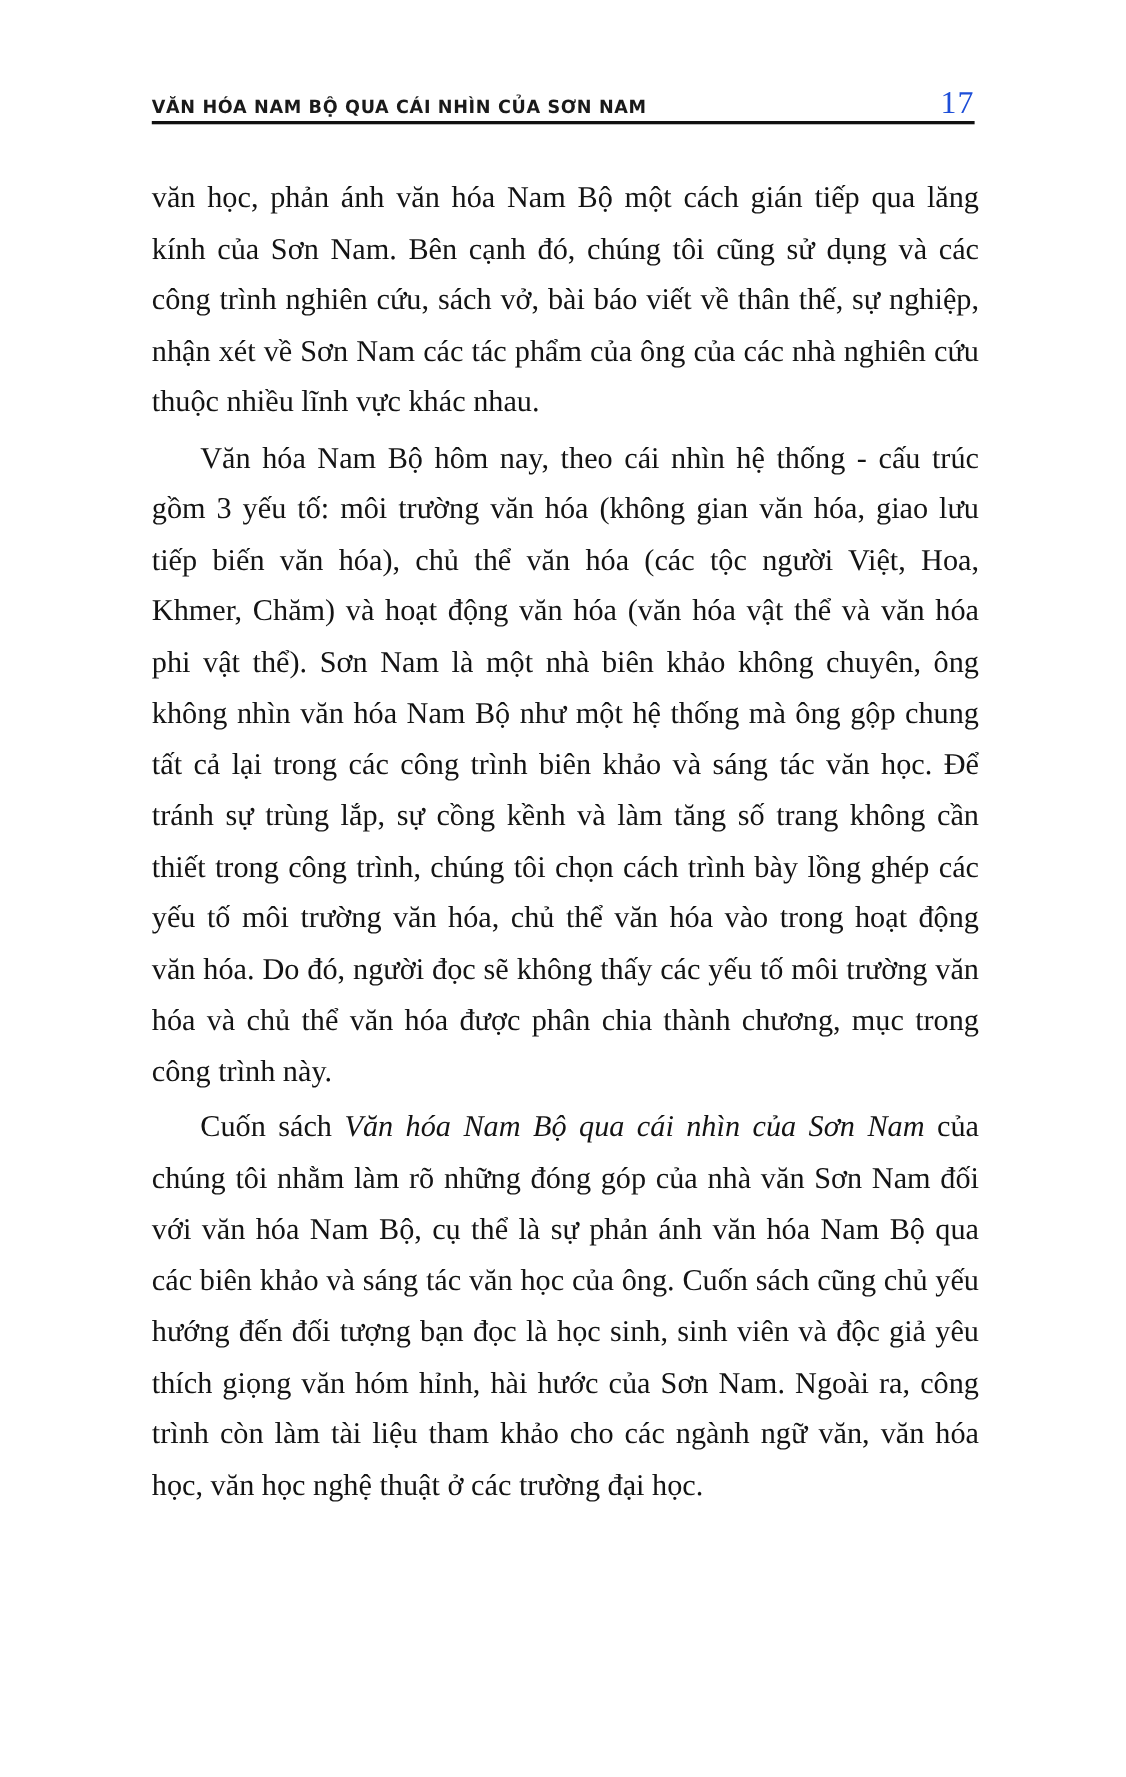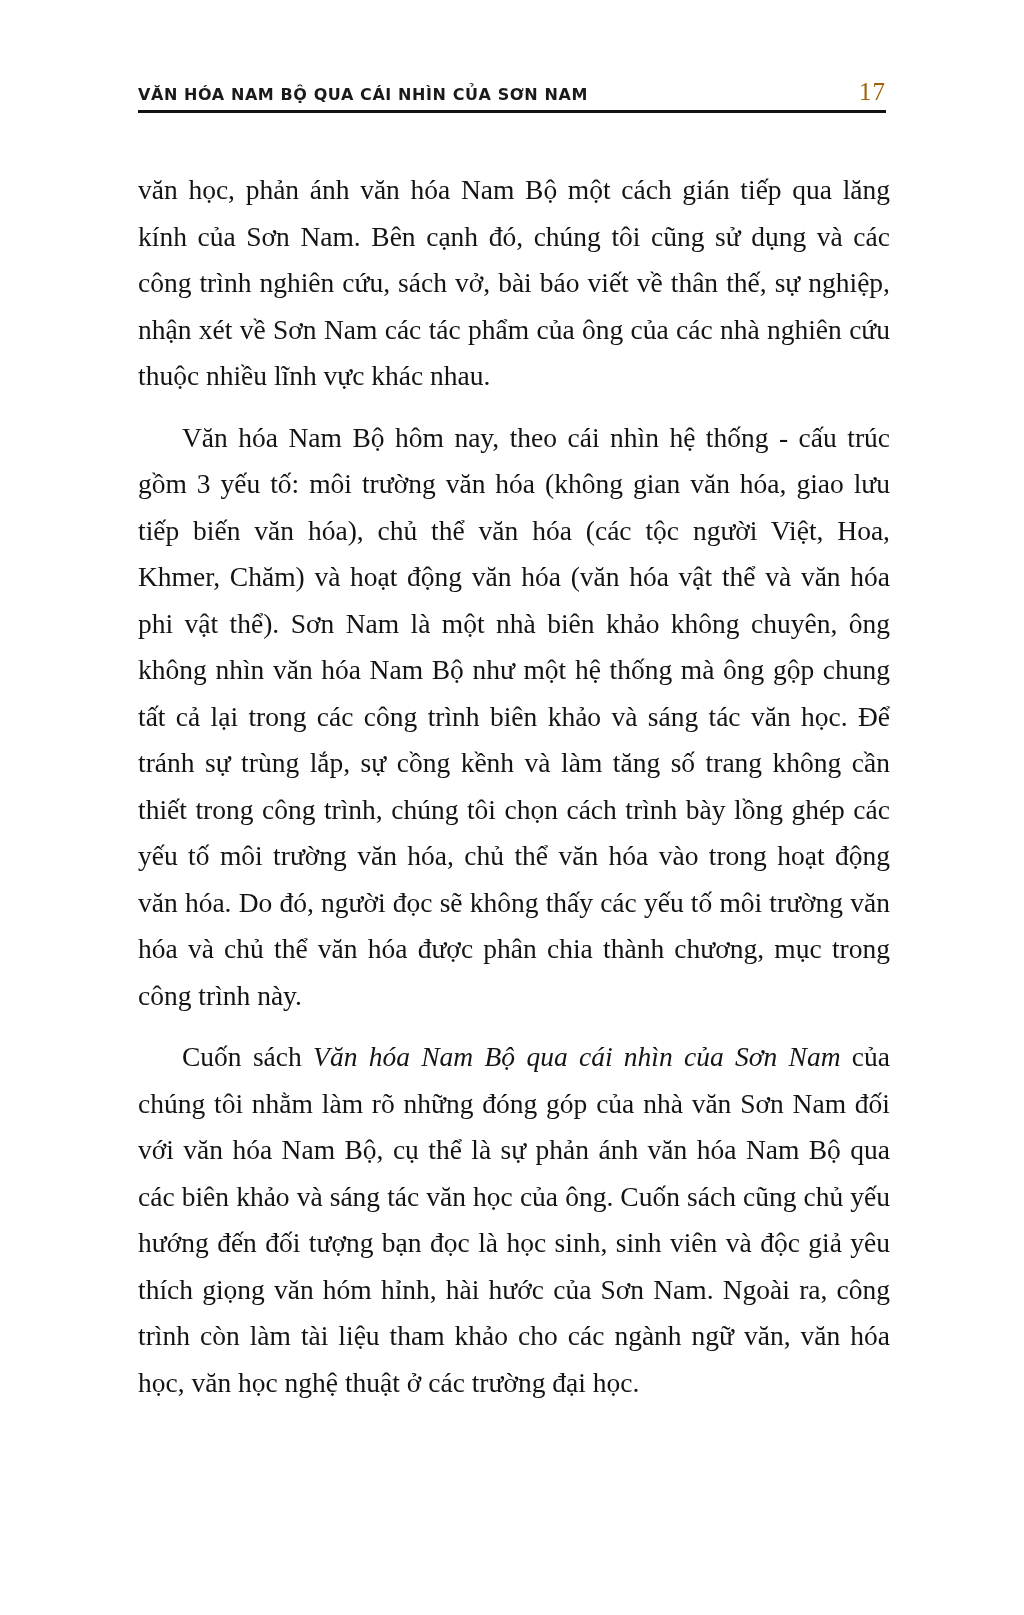--- a/index.html
+++ b/index.html
@@ -37,40 +37,40 @@
     letter-spacing: 0.6px;
     font-weight: 600;
     color: #1a1a1a;
     text-transform: uppercase;
     white-space: nowrap;
     transform: scaleX(0.97);
     transform-origin: left center;
   }
   .header-page {
     font-family: "Liberation Serif", serif;
-    font-size: 25px;
-    color: #a16207;
+    font-size: 29px;
+    color: #1d4ed8;
     letter-spacing: 1px;
   }
   .header-rule {
     position: absolute;
     top: 110px;
     left: 138px;
     width: 748px;
     height: 2.5px;
     background: #111111;
   }
   .content {
     position: absolute;
     top: 152px;
     left: 138px;
     width: 752px;
   }
   p.para {
-    margin: 15px 0 0 0;
+    margin: 4px 0 0 0;
     font-size: 27.5px;
     line-height: 46.5px;
     text-align: justify;
     text-justify: inter-word;
     color: #141414;
     hyphens: none;
   }
   p.indent {
     text-indent: 44px;
     font-family: Liberation Serif, serif;

